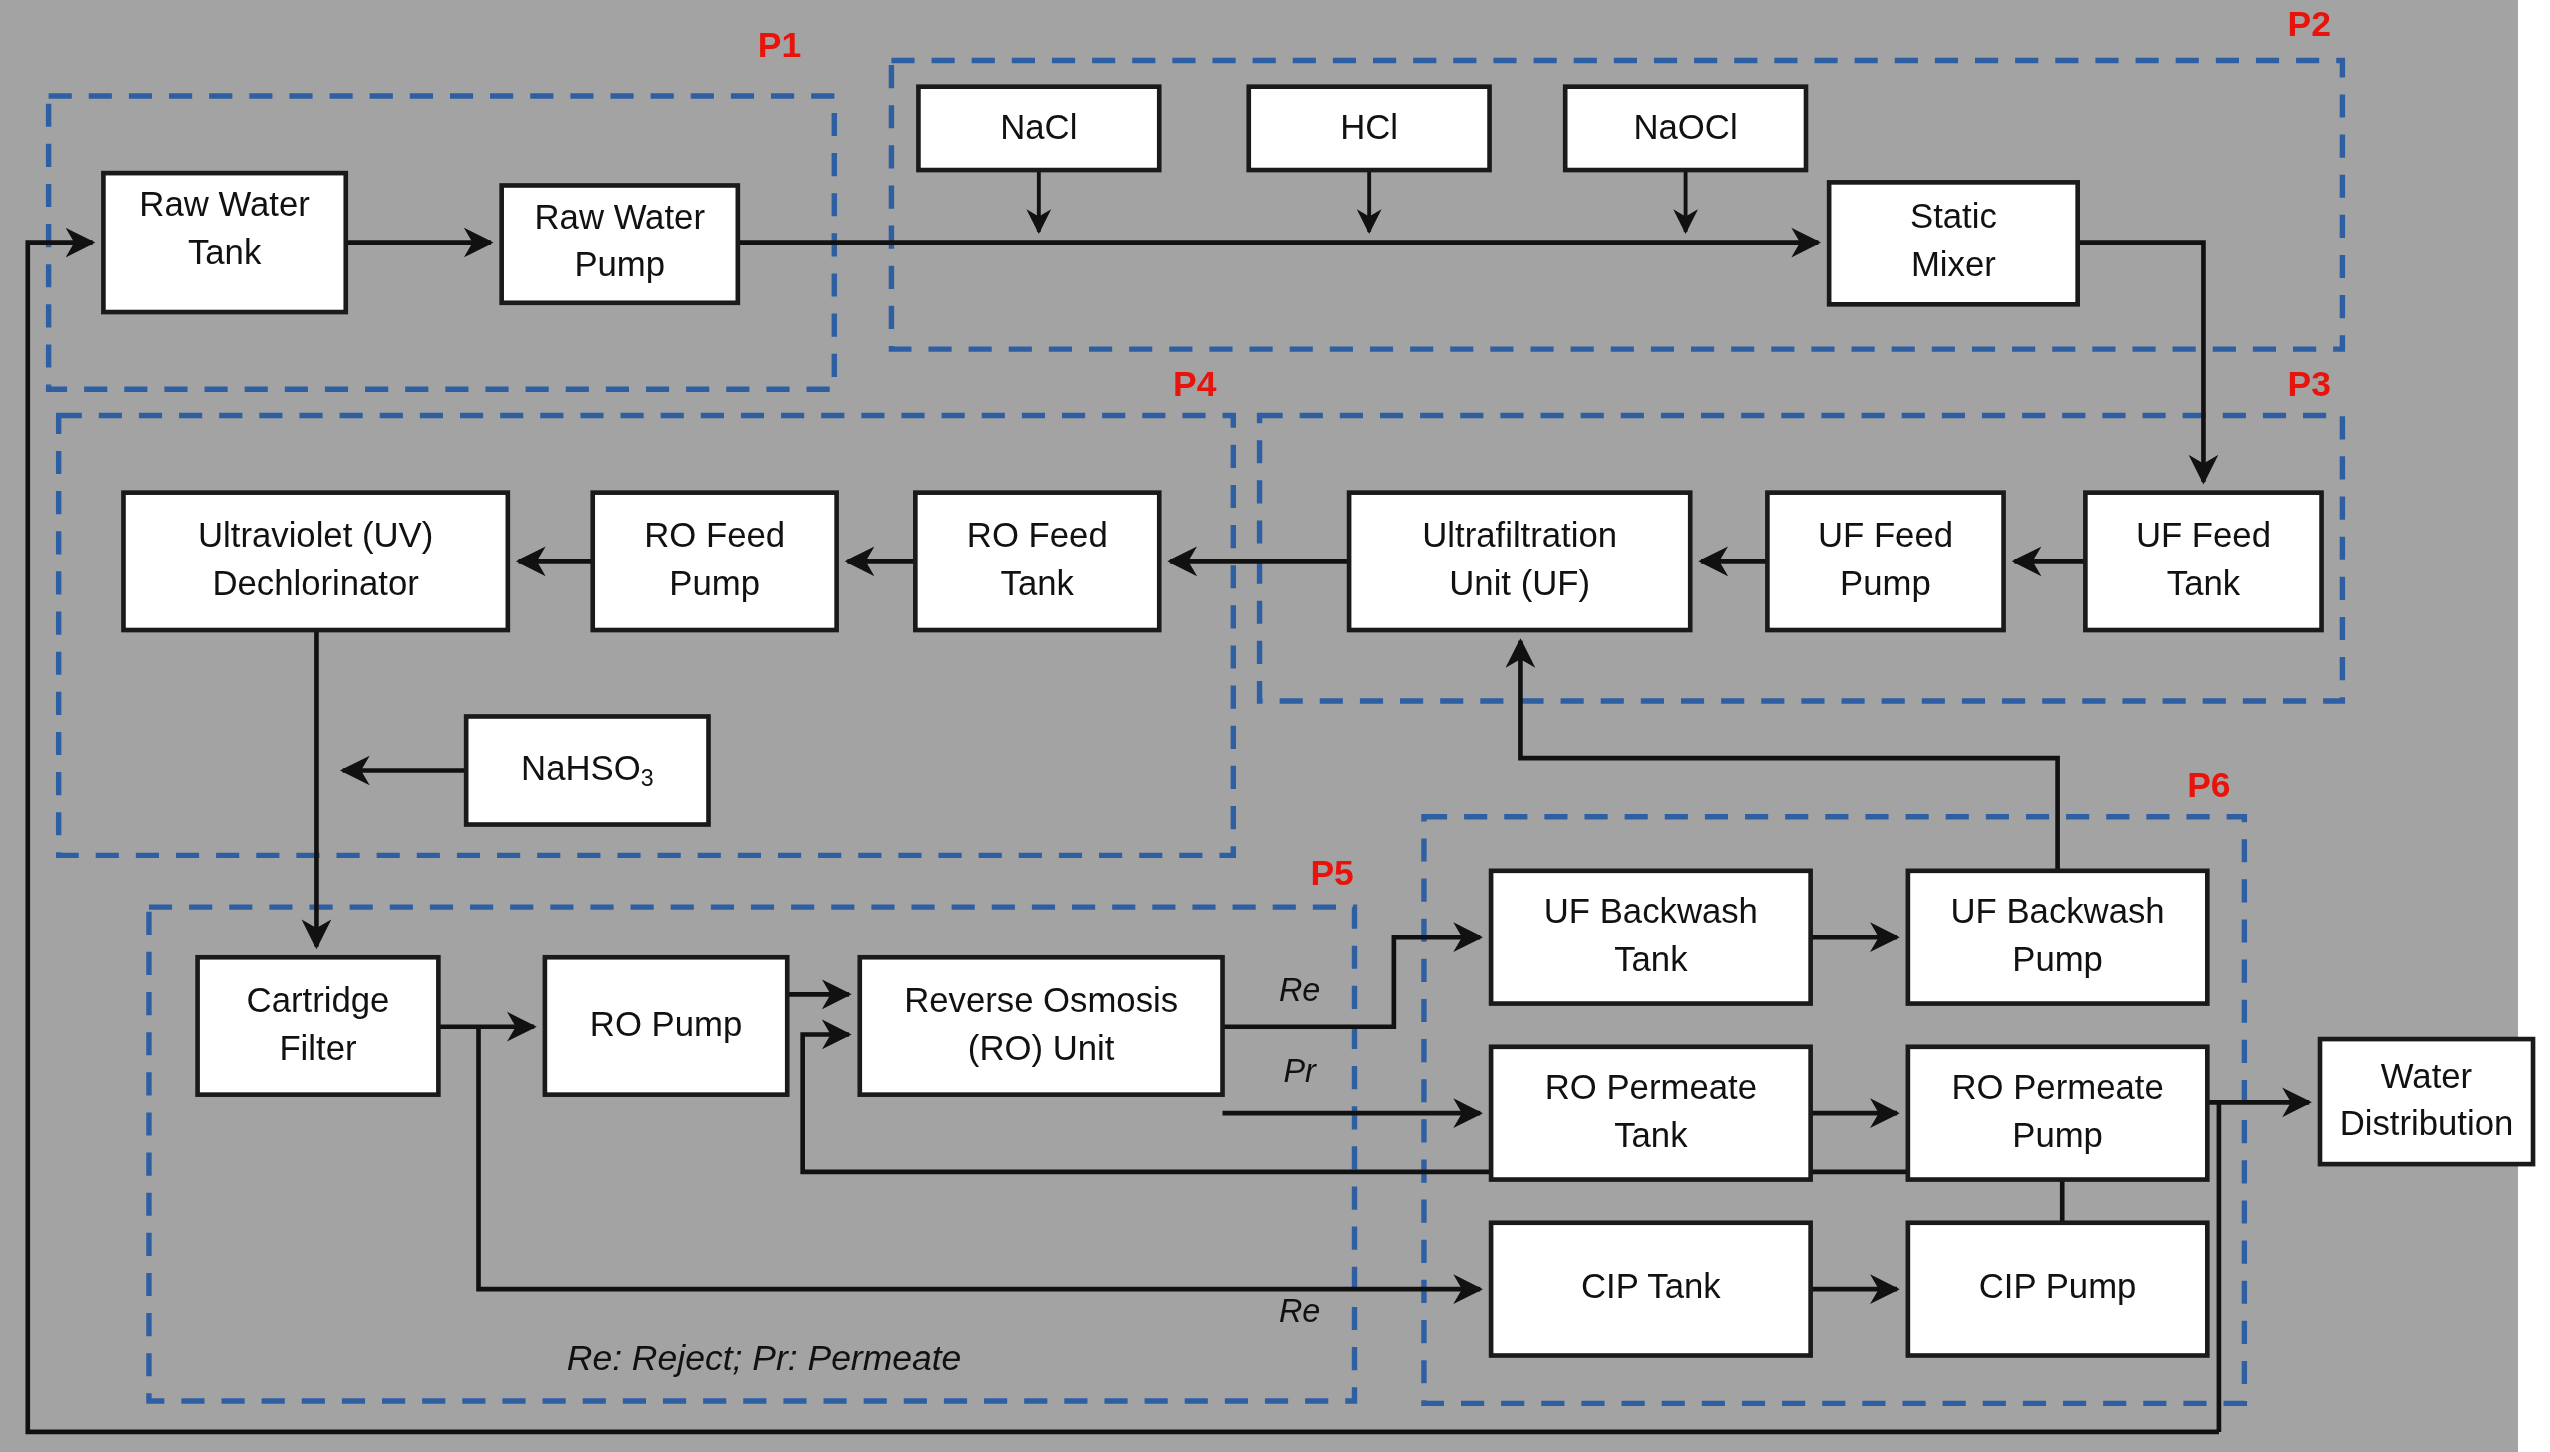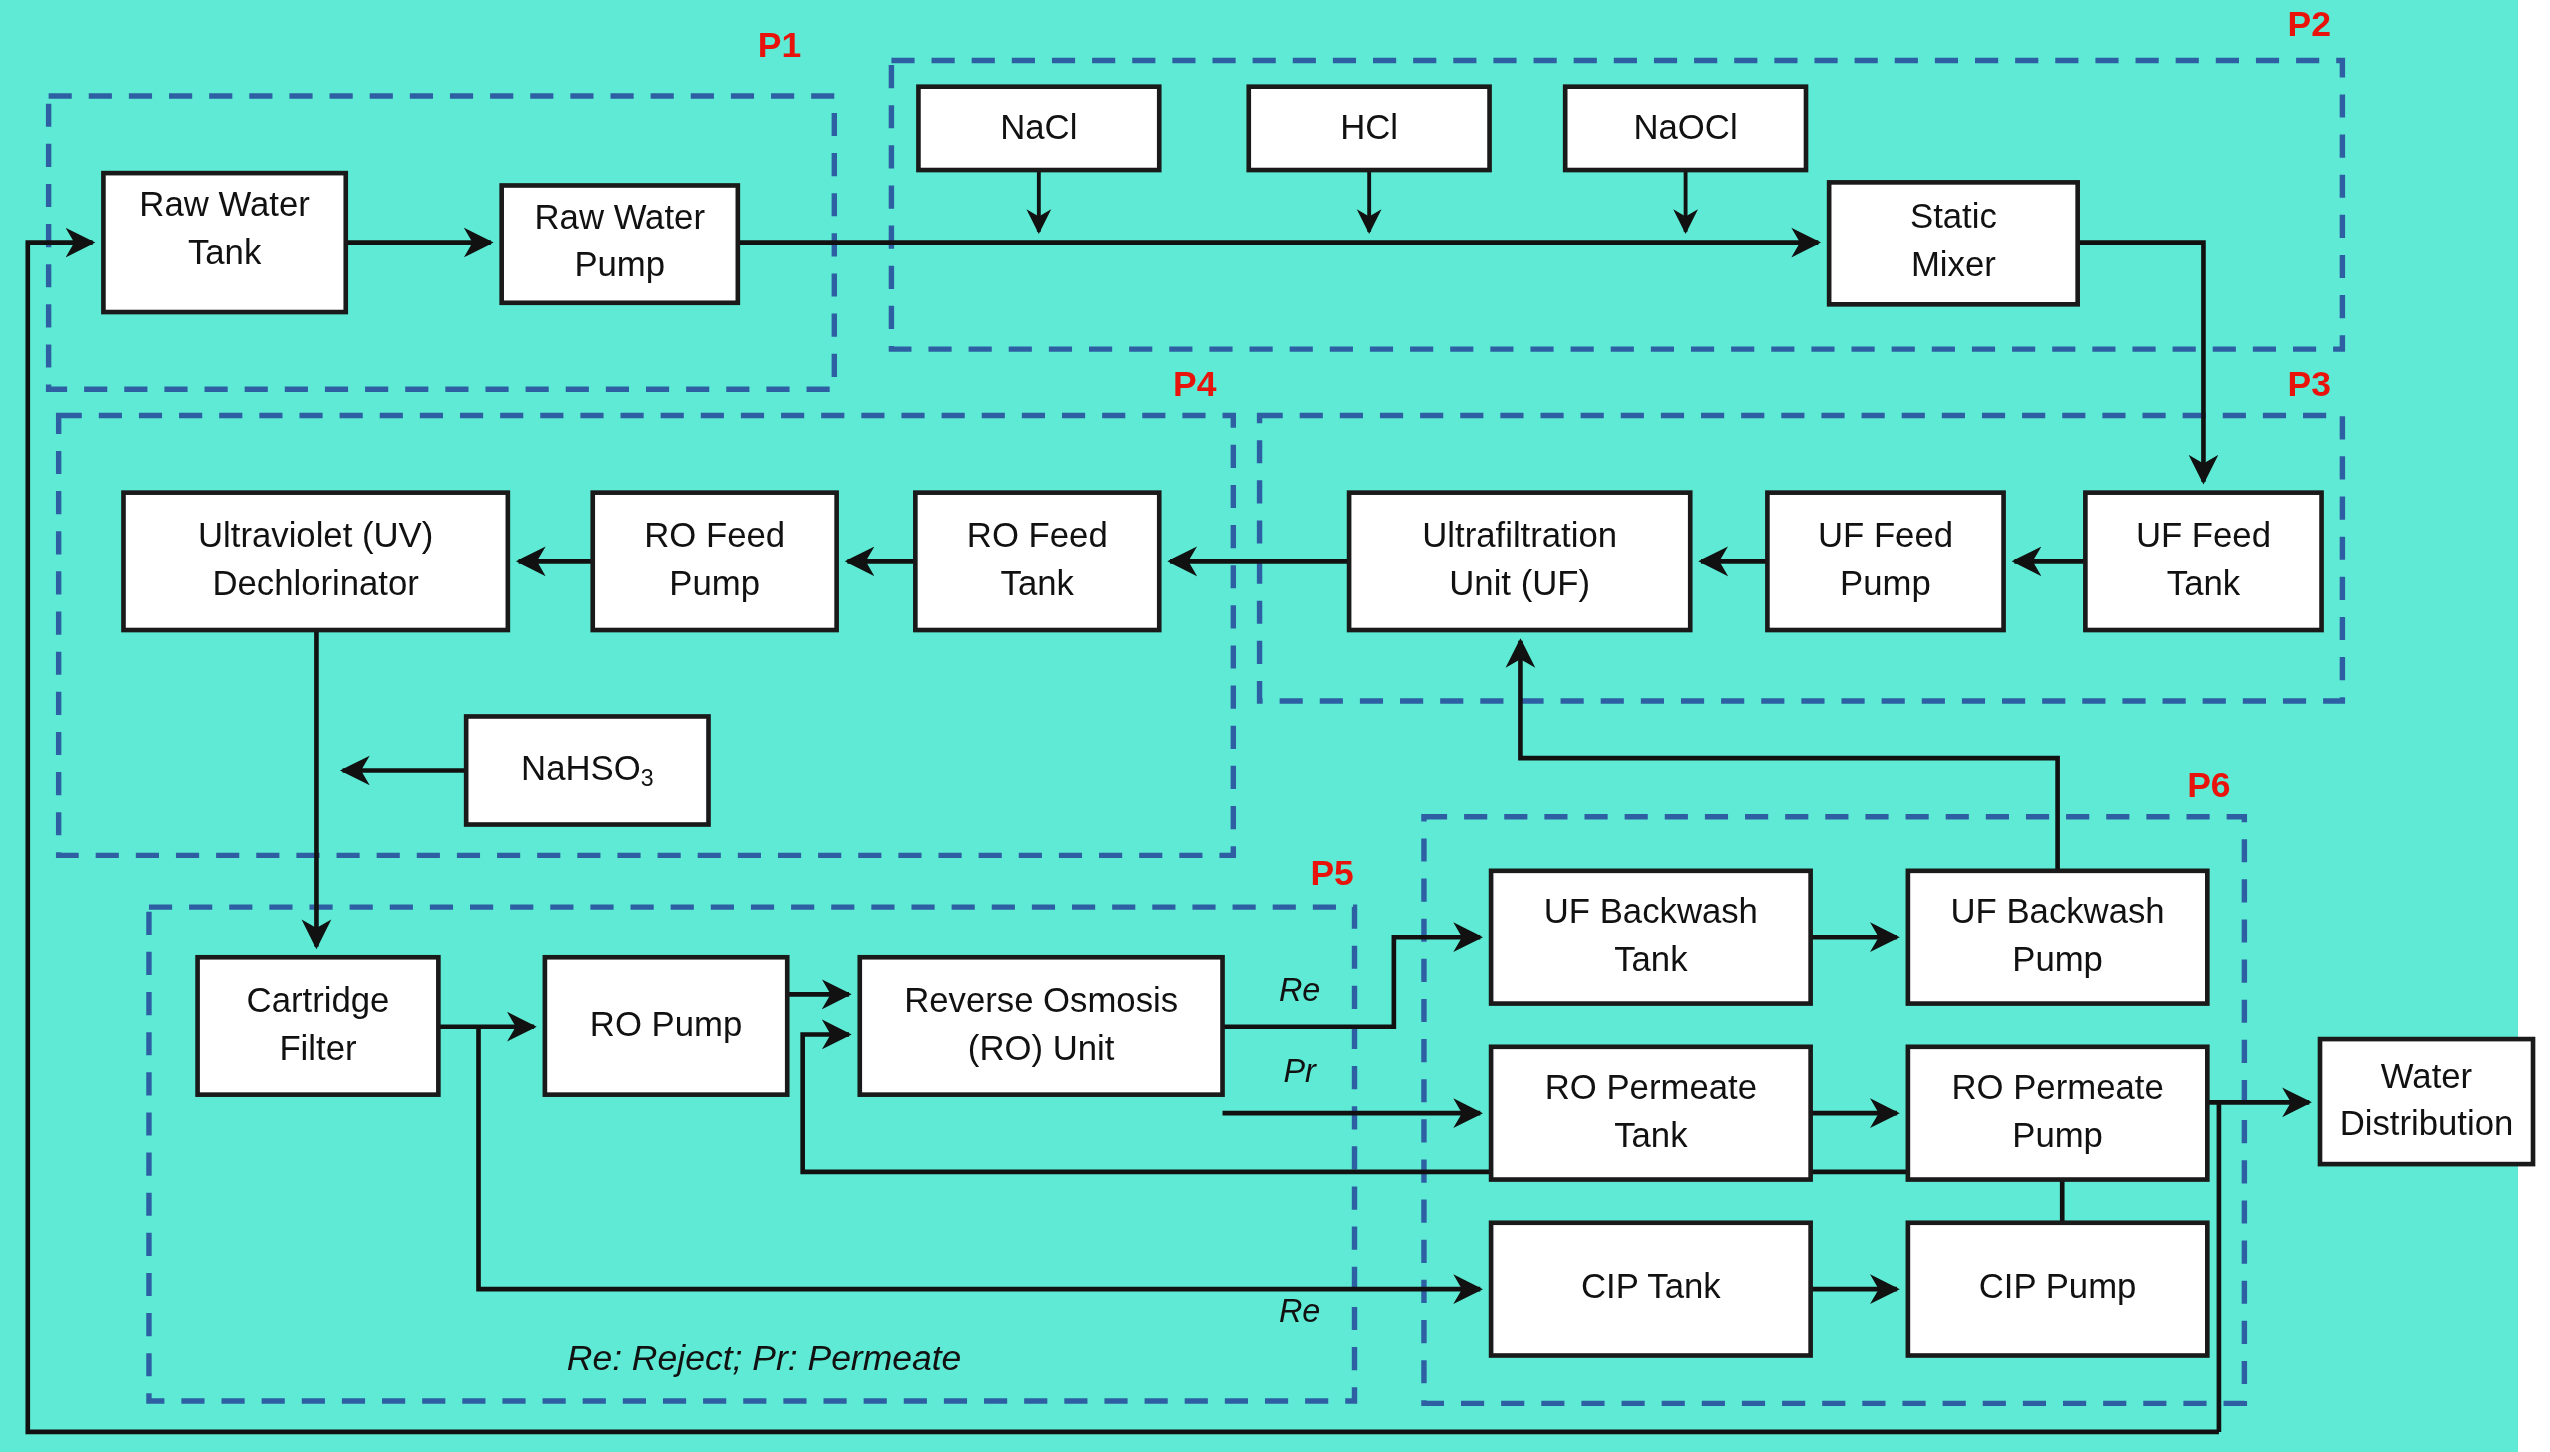--- a/index.html
+++ b/index.html
@@ -1,18 +1,18 @@
 <!DOCTYPE html>
 <html style="font-size:12.4px"><head>
 <meta charset="utf-8">
 <style>
   html,body{margin:0;padding:0;background:#ffffff;}
   body{width:2550px;height:1453px;overflow:hidden;
        font-family:"Liberation Sans","DejaVu Sans",sans-serif;}
-  #stage{position:relative;width:2518px;height:1453px;background:#5eead4;}
+  #stage{position:relative;width:2518px;height:1453px;background:#a3a3a3;}
   svg{position:absolute;top:0;left:0;width:2550px;height:1453px;}
   .unit-rect{fill:#ffffff;stroke:#1a1a1a;stroke-width:6;}
   .unit-label{font-family:"Liberation Sans","DejaVu Sans",sans-serif;
               font-size:45px;fill:#111111;text-anchor:middle;
               dominant-baseline:middle;}
   .zone-rect{fill:none;stroke:#2e5fa3;stroke-width:7;
              stroke-dasharray:30 22;stroke-linecap:butt;}
   .zone-label{font-family:"Liberation Sans","DejaVu Sans",sans-serif;
               font-size:46px;font-weight:bold;fill:#e8140c;
               text-anchor:middle;dominant-baseline:middle;}

